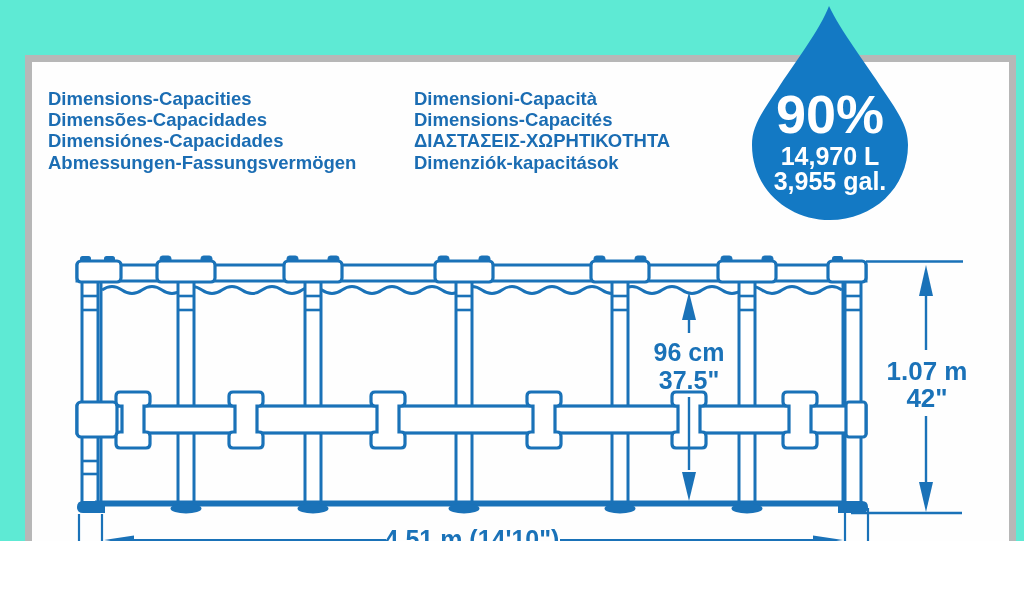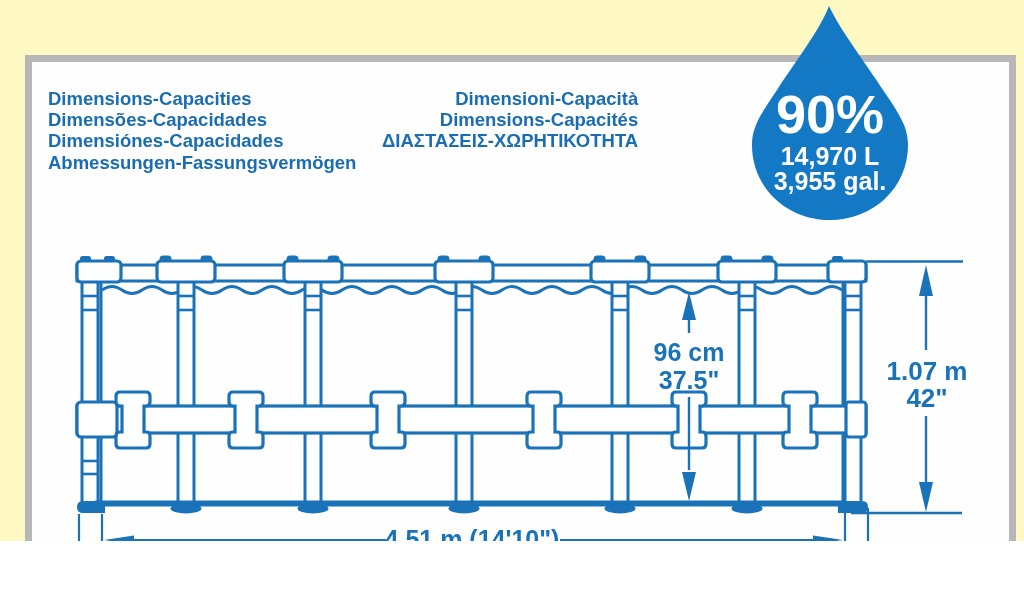--- a/index.html
+++ b/index.html
@@ -1,24 +1,24 @@
 <!DOCTYPE html>
 <html><head>
 <meta charset="utf-8">
 <style>
   html,body{margin:0;padding:0;background:#ffffff;}
-  .canvas{position:relative;width:1024px;height:541px;background:#fef9c3;overflow:hidden;
+  .canvas{position:relative;width:1024px;height:541px;background:#5eead4;overflow:hidden;
           font-family:"Liberation Sans","DejaVu Sans",sans-serif;}
   .page-border{position:absolute;left:25px;top:55px;width:991px;height:545px;
                box-sizing:border-box;border:7px solid #b7b7b7;background:#fefefe;}
   .headings{position:absolute;top:88px;z-index:3;}
   .headings .hline{font-size:18.5px;line-height:21.2px;font-weight:bold;color:#1b6db3;
                    white-space:nowrap;letter-spacing:0;}
   .col1{left:48px;}
-  .col2{left:382px;text-align:right;}
+  .col2{left:414px;}
   svg.overlay{position:absolute;left:0;top:0;z-index:2;}
   .dimtext{font-weight:bold;fill:#1a72b8;}
 </style>
 </head>
 <body>
 
 <div class="canvas">
 
   <div class="page-border"></div>
 
@@ -26,20 +26,21 @@
     <div class="hline">Dimensions-Capacities</div>
     <div class="hline">Dimensões-Capacidades</div>
     <div class="hline">Dimensiónes-Capacidades</div>
     <div class="hline">Abmessungen-Fassungsvermögen</div>
   </div>
 
   <div class="headings col2">
     <div class="hline">Dimensioni-Capacità</div>
     <div class="hline">Dimensions-Capacités</div>
     <div class="hline">ΔΙΑΣΤΑΣΕΙΣ-ΧΩΡΗΤΙΚΟΤΗΤΑ</div>
+    <div class="hline">Dimenziók-kapacitások</div>
   </div>
 
   <svg class="overlay" width="1024" height="613" viewBox="0 0 1024 613">
     <defs>
       <g id="railblock">
         <rect x="-26" y="256" width="11" height="7" rx="2.5" fill="#1a72b8"></rect>
         <rect x="15" y="256" width="11" height="7" rx="2.5" fill="#1a72b8"></rect>
         <rect x="-29" y="261" width="58" height="21" rx="4" fill="#ffffff" stroke="#1a72b8" stroke-width="3.2"></rect>
       </g>
       <g id="postmid">

